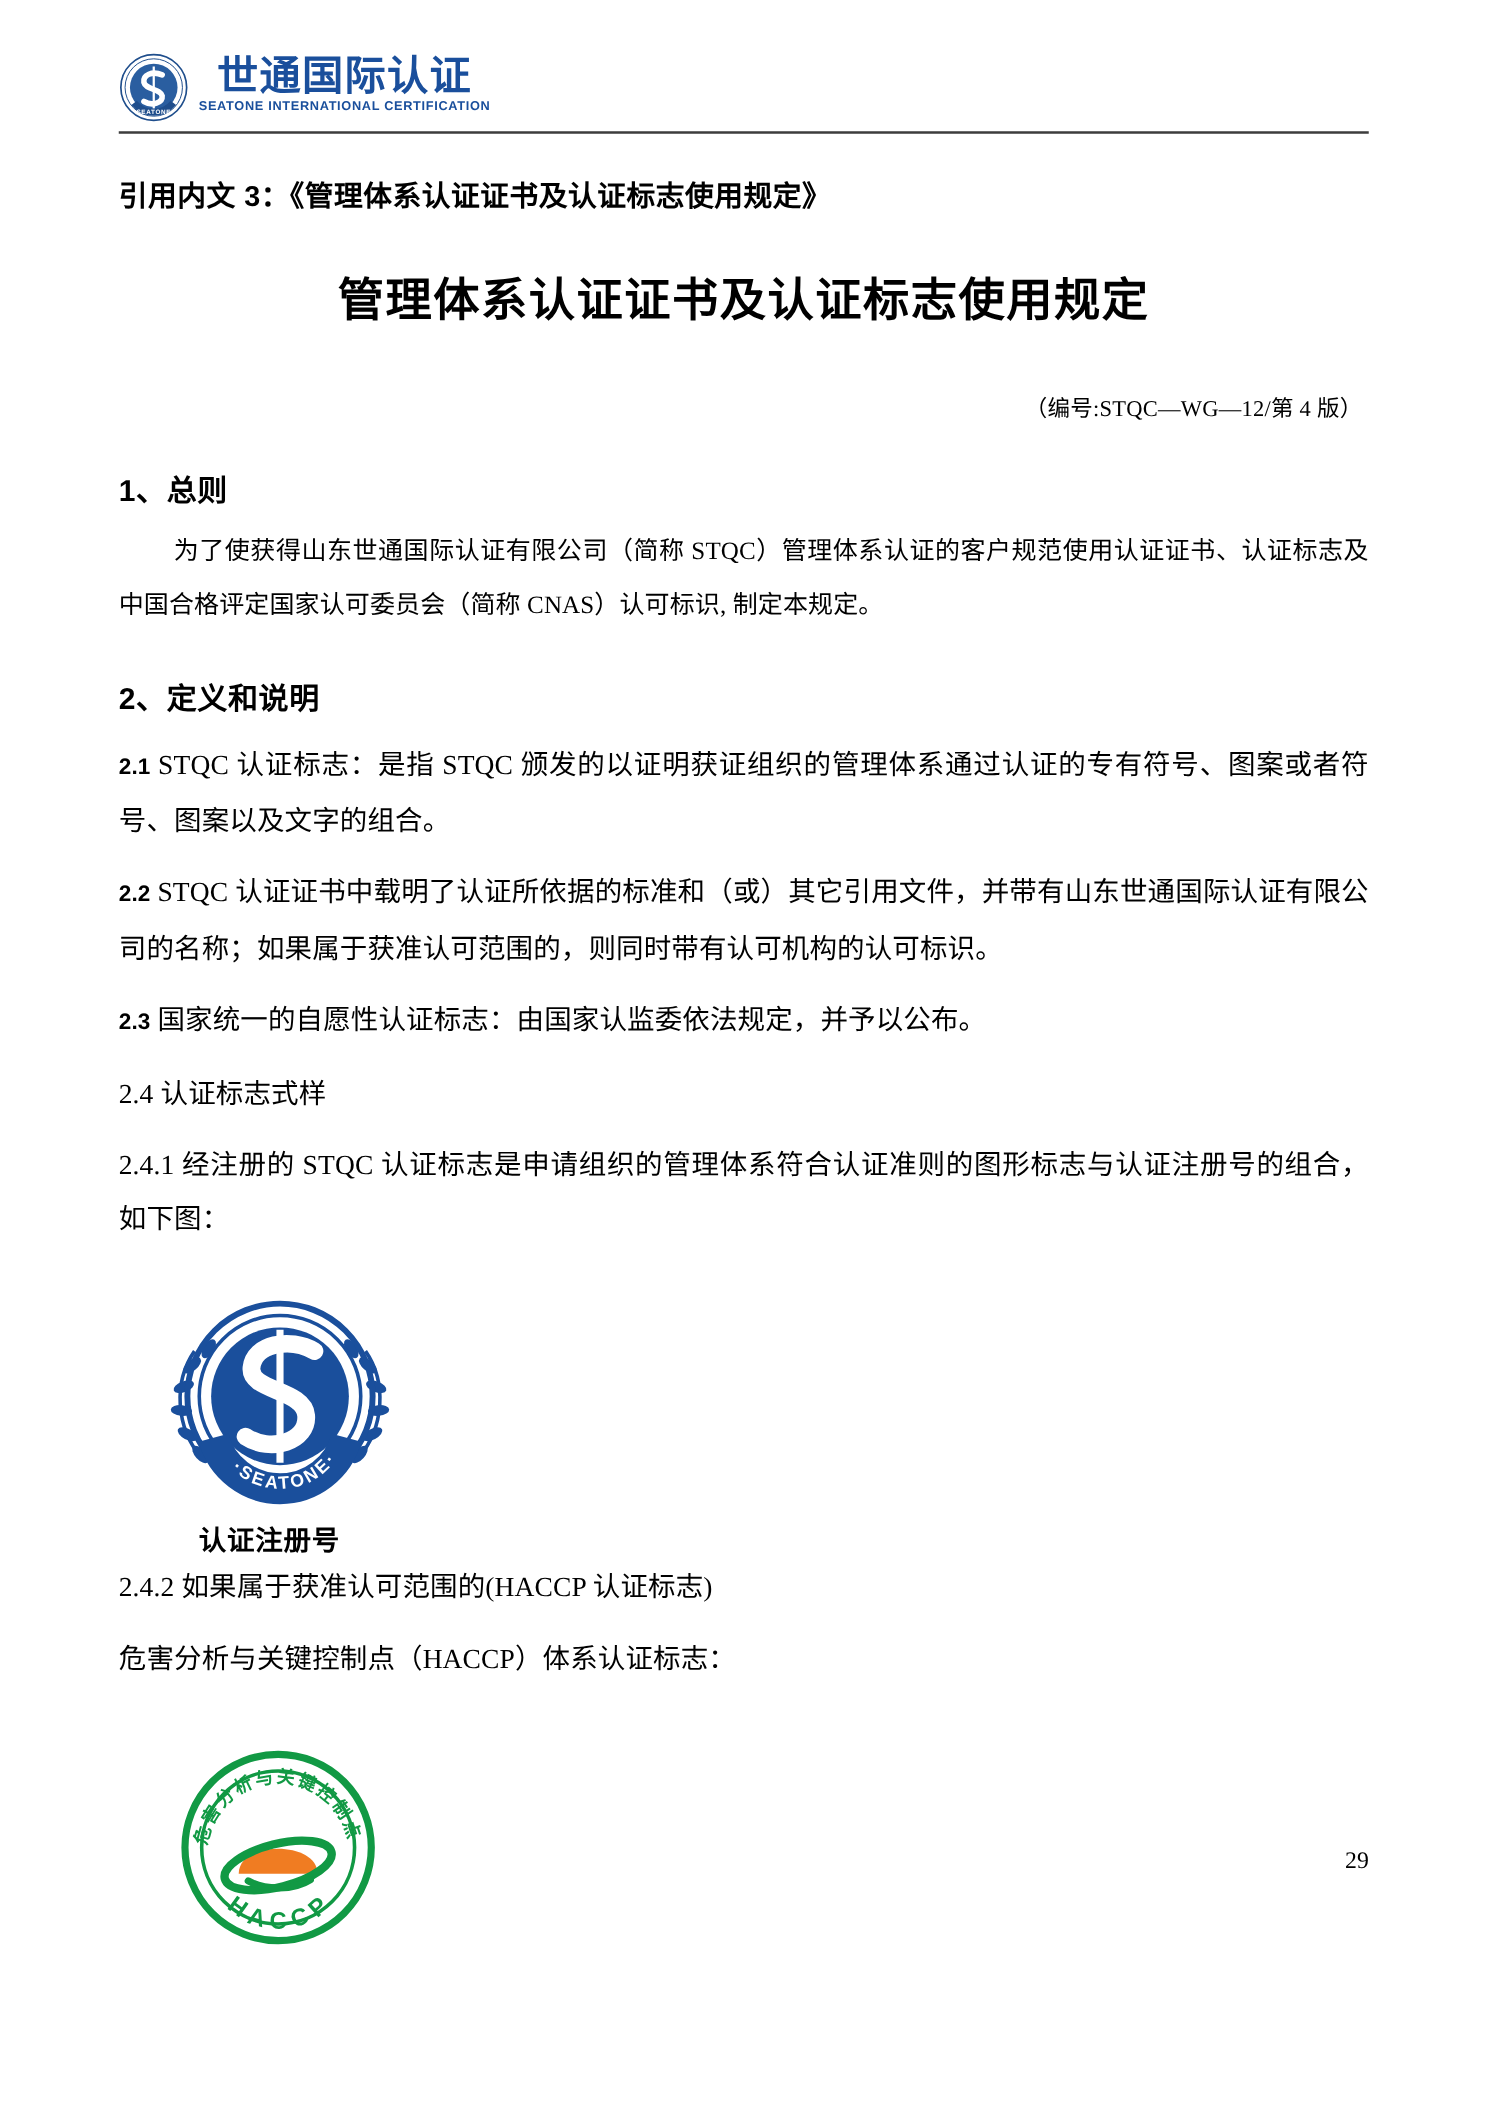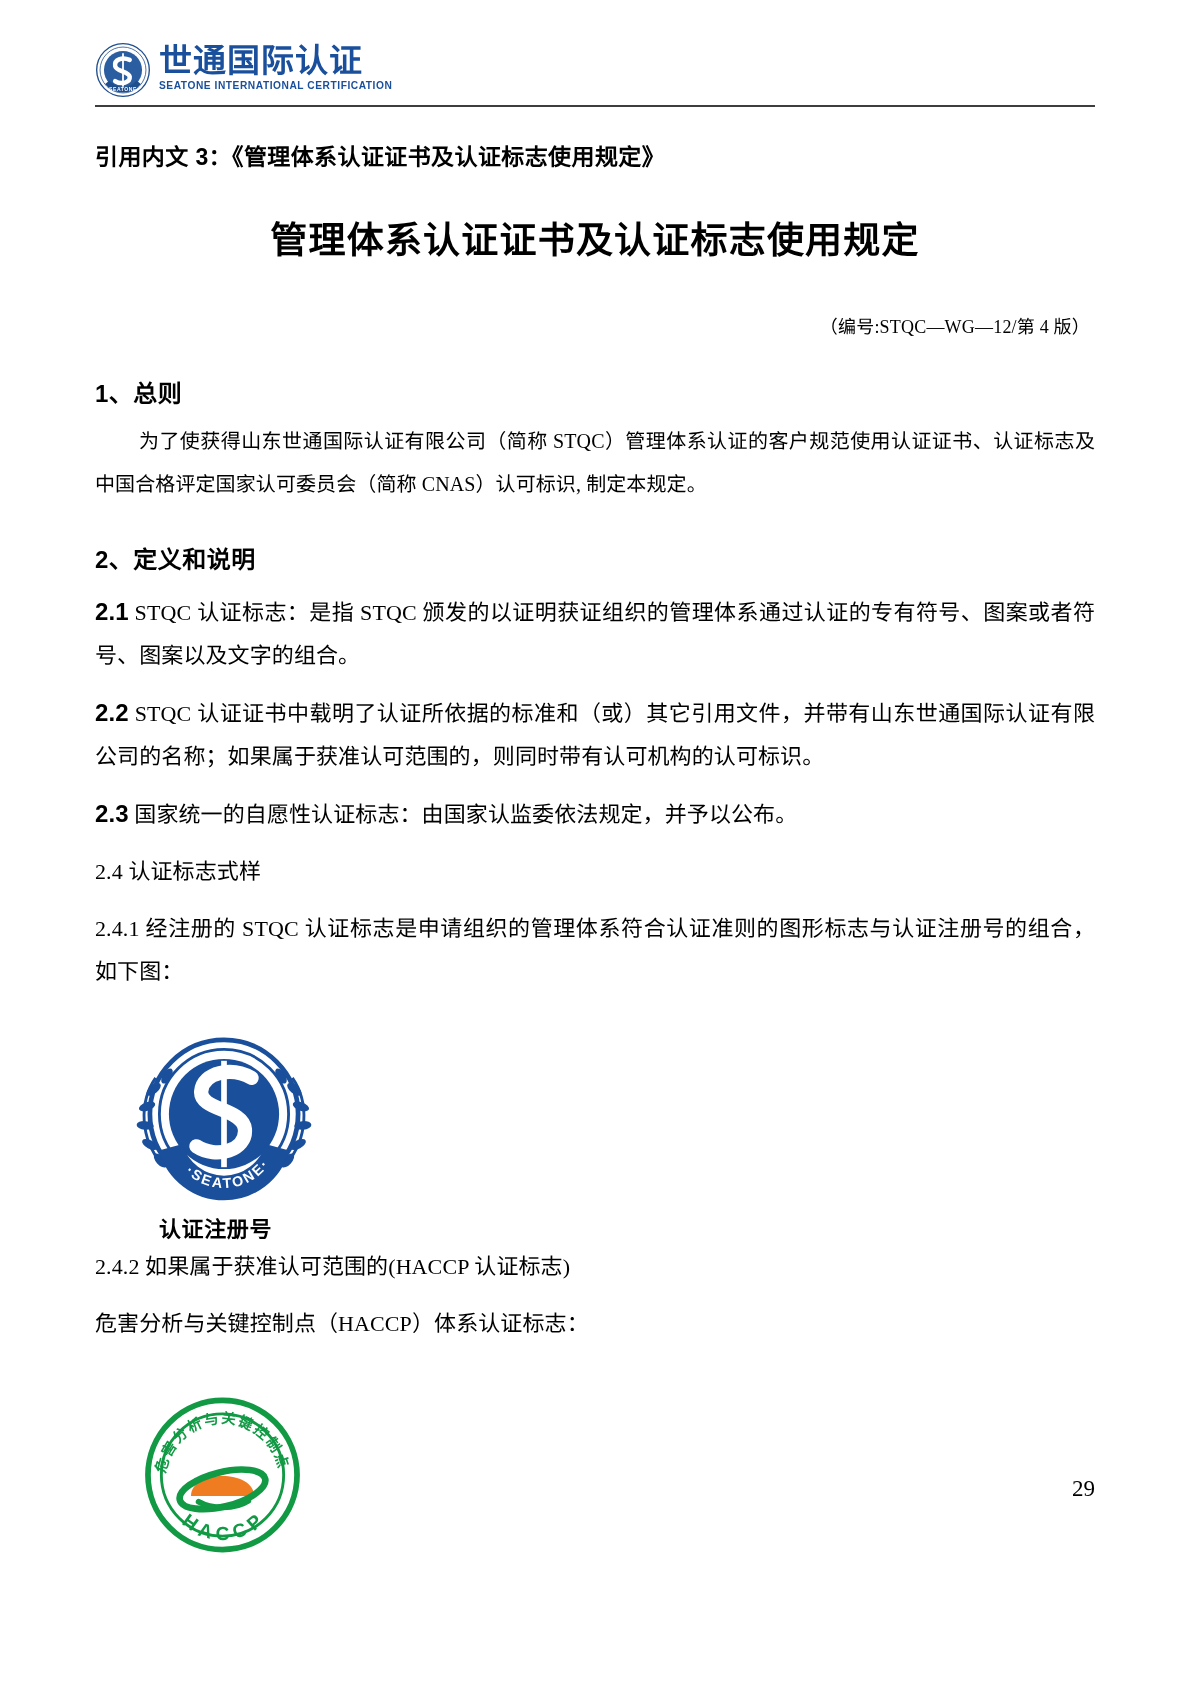--- a/index.html
+++ b/index.html
@@ -22,20 +22,21 @@
     box-sizing: border-box;
   }
 
   
   .header {
     position: absolute;
     left: 0;
     top: 0;
     width: 1190px;
     height: 108px;
+    text-align: center;
   }
   .logo-wrap {
     position: absolute;
     left: 95px;
     top: 42px;
     display: flex;
     align-items: flex-start;
   }
   .logo-mark {
     width: 56px;
@@ -133,21 +134,21 @@
   p.clause {
     font-size: 22px;
     line-height: 43px;
     margin: 14px 0 0 0;
     text-align: justify;
     letter-spacing: 0.1px;
   }
   .clause-num-b {
     font-family: "Liberation Sans", "DejaVu Sans", sans-serif;
     font-weight: bold;
-    font-size: 24px;
+    font-size: 18px;
   }
 
   
   .figure-stqc {
     position: relative;
     margin: 26px 0 0 0;
     height: 212px;
   }
   .stqc-emblem {
     position: absolute;
@@ -178,21 +179,21 @@
     left: 35px;
     top: 0;
     width: 185px;
     height: 172px;
   }
 
   .page-number {
     position: absolute;
     right: 95px;
     bottom: 183px;
-    font-size: 23px;
+    font-size: 19px;
     line-height: 22px;
     color: #000;
   }
 
   svg { display: block; }
 </style>
 </head>
 <body>
 
 <div class="page">

